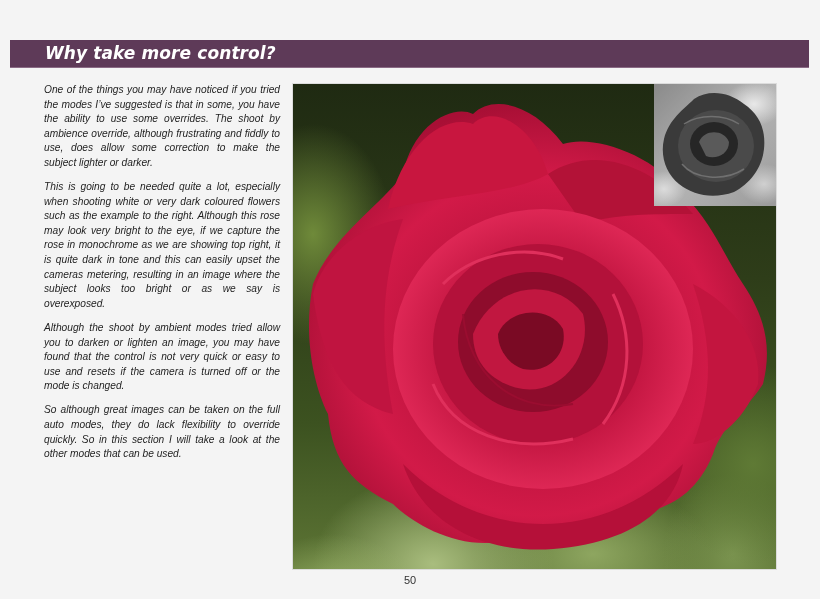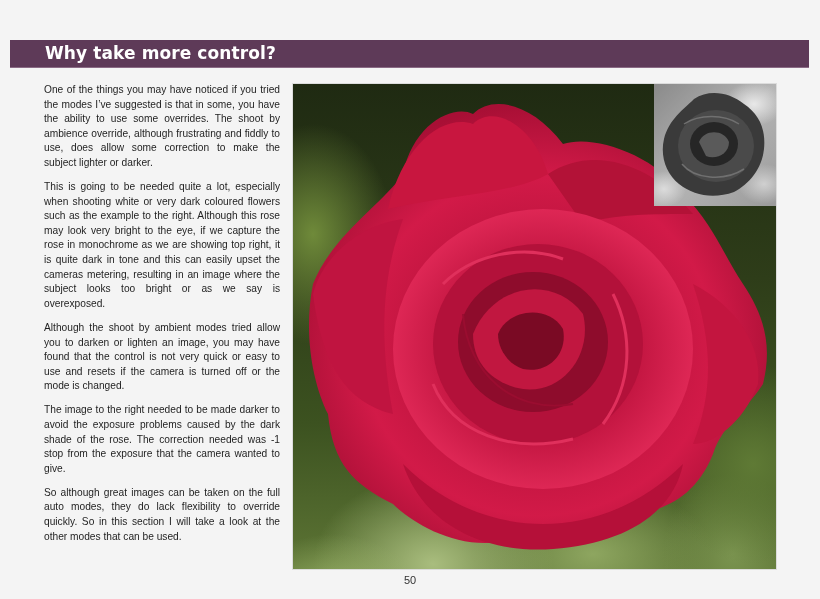--- a/index.html
+++ b/index.html
@@ -8,33 +8,34 @@
       background: #f4f4f4;
       font-family: "Liberation Sans", "DejaVu Sans", sans-serif;
       color: #222;
       position: relative;
     }
     .header-bar {
       position: absolute; left: 10px; top: 40px; width: 799px; height: 28px;
       background: #5e3a58;
       border-bottom: 1px solid #8a6a85;
       box-sizing: border-box;
+      font-style: italic;
     }
     .header-title {
       position: absolute; left: 35px; top: 3px;
       color: #ffffff; font-size: 17px; font-weight: bold;
       font-family: "DejaVu Sans", sans-serif;
       letter-spacing: 0.1px;
     }
     .text-col {
       position: absolute; left: 44px; top: 83px; width: 236px;
       font-size: 10.2px; line-height: 14.6px; color: #1e1e1e;
       font-family: "Liberation Sans", sans-serif;
     }
-    .text-col p { margin: 0 0 9.5px 0; text-align: justify; }
+    .text-col p { margin: 0 0 9.5px 0; text-align: justify; font-style: italic; }
     .photo {
       position: absolute; left: 293px; top: 84px; width: 483px; height: 485px;
       overflow: hidden;
       background:
         radial-gradient(ellipse 90px 70px at 40px 520px, #9bb46a 0%, rgba(155,180,106,0) 100%),
         radial-gradient(ellipse 120px 90px at 140px 480px, #a9bd7e 0%, rgba(169,189,126,0) 100%),
         radial-gradient(ellipse 80px 110px at 20px 150px, #6f8a3a 0%, rgba(111,138,58,0) 100%),
         radial-gradient(ellipse 90px 100px at 460px 380px, #5f7a35 0%, rgba(95,122,53,0) 100%),
         radial-gradient(ellipse 70px 80px at 440px 470px, #7b9450 0%, rgba(123,148,80,0) 100%),
         radial-gradient(ellipse 120px 70px at 300px 470px, #8ea660 0%, rgba(142,166,96,0) 100%),
@@ -63,21 +64,20 @@
 <body>
 
 <div class="header-bar">
   <span class="header-title">Why take more control?</span>
 </div>
 
 <div class="text-col">
   <p>One of the things you may have noticed if you tried the modes I’ve suggested is that in some, you have the ability to use some overrides. The shoot by ambience override, although frustrating and fiddly to use, does allow some correction to make the subject lighter or darker.</p>
   <p>This is going to be needed quite a lot, especially when shooting white or very dark coloured flowers such as the example to the right. Although this rose may look very bright to the eye, if we capture the rose in monochrome as we are showing top right, it is quite dark in tone and this can easily upset the cameras metering, resulting in an image where the subject looks too bright or as we say is overexposed.</p>
   <p>Although the shoot by ambient modes tried allow you to darken or lighten an image, you may have found that the control is not very quick or easy to use and  resets if the camera is turned off or the mode is changed.</p>
-  <p>The image to the right needed to be made darker to avoid the exposure problems caused by the dark shade of the rose. The correction needed was -1 stop from the exposure that the camera wanted to give.</p>
   <p>So although great images can be taken on the full auto modes, they do lack flexibility to override quickly. So in this section I will take a look at the other modes that can be used.</p>
 </div>
 
 <div class="photo">
   <svg class="rose" viewBox="0 0 483 485" xmlns="http://www.w3.org/2000/svg">
     <defs>
       <radialGradient id="rg" cx="50%" cy="55%" r="55%">
         <stop offset="0%" stop-color="#7a0a25"></stop>
         <stop offset="35%" stop-color="#b8123b"></stop>
         <stop offset="70%" stop-color="#d21a48"></stop>

